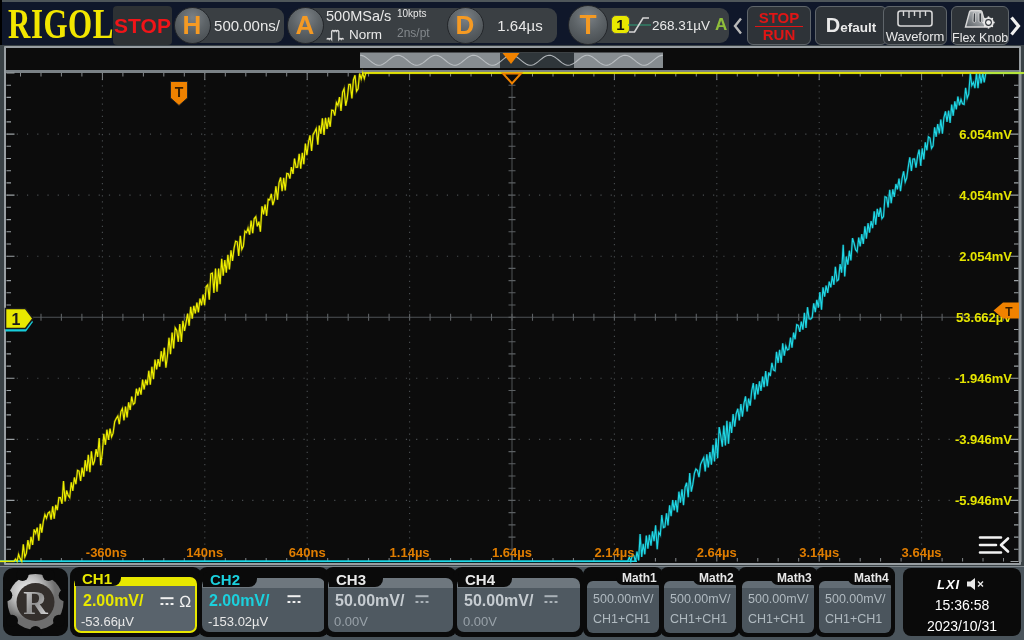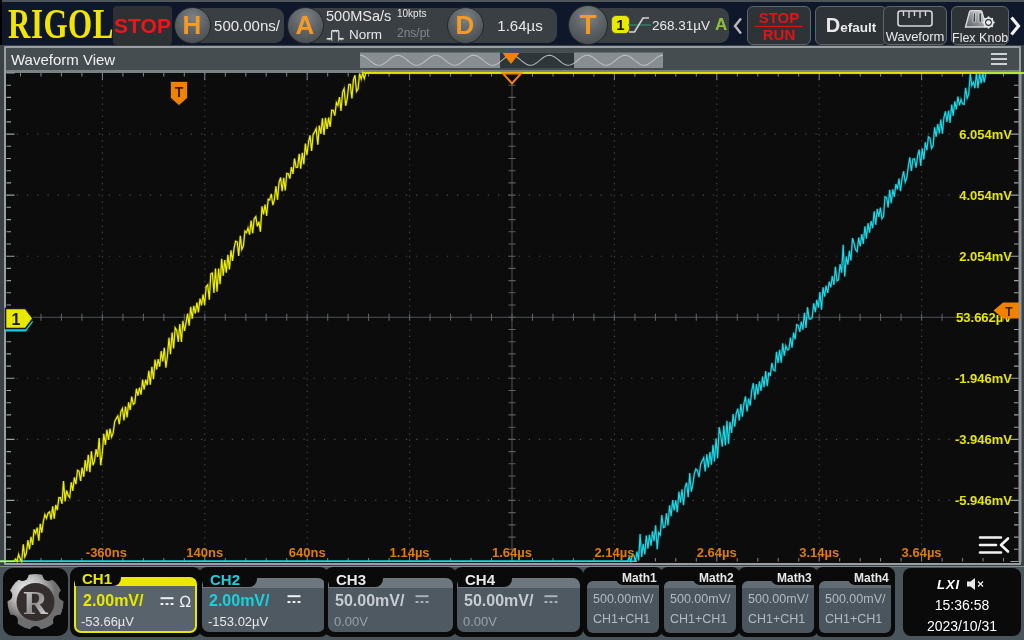--- a/index.html
+++ b/index.html
@@ -91,26 +91,20 @@
         </g>
    </svg>
    <div style="font-size:12.5px;line-height:11px">Flex Knob</div>
  </div>
  <svg class="abs" style="left:1007px;top:14px" width="12" height="20" viewBox="0 0 12 20">
       <path d="M2.5 1.5 L9.5 10 L2.5 18.5" stroke="#f0f0f0" stroke-width="3.2" fill="none"></path>
     </svg>
 </div>
 <div id="panel">
  <div id="pframe"></div>
- <div id="wvbar">
-      <span style="position:absolute;left:5px;top:3px">Waveform View</span>
-  <svg style="position:absolute;left:984px;top:4px" width="18" height="14" viewBox="0 0 18 14">
-        <path d="M1 2 H17 M1 7 H17 M1 12 H17" stroke="#ced2d5" stroke-width="1.8"></path>
-      </svg>
- </div>
  <div id="ruler"></div>
 </div>
 <svg class="abs" style="left:0;top:0" font-family="Liberation Sans,sans-serif" width="1024" height="640" viewBox="0 0 1024 640">
 <line x1="6.5" y1="134.1" x2="1018.5" y2="134.1" stroke="#4a4e51" stroke-width="1.1" stroke-dasharray="1.2 9.04"></line>
 <line x1="6.5" y1="195.1" x2="1018.5" y2="195.1" stroke="#4a4e51" stroke-width="1.1" stroke-dasharray="1.2 9.04"></line>
 <line x1="6.5" y1="256.2" x2="1018.5" y2="256.2" stroke="#4a4e51" stroke-width="1.1" stroke-dasharray="1.2 9.04"></line>
 <line x1="6.5" y1="378.3" x2="1018.5" y2="378.3" stroke="#4a4e51" stroke-width="1.1" stroke-dasharray="1.2 9.04"></line>
 <line x1="6.5" y1="439.4" x2="1018.5" y2="439.4" stroke="#4a4e51" stroke-width="1.1" stroke-dasharray="1.2 9.04"></line>
 <line x1="6.5" y1="500.4" x2="1018.5" y2="500.4" stroke="#4a4e51" stroke-width="1.1" stroke-dasharray="1.2 9.04"></line>
 <line x1="102.4" y1="73.0" x2="102.4" y2="561.5" stroke="#4a4e51" stroke-width="1.1" stroke-dasharray="1.2 4.91"></line>

